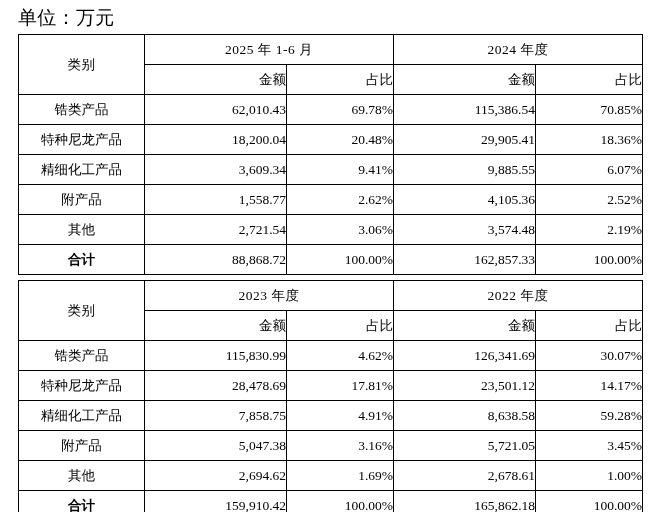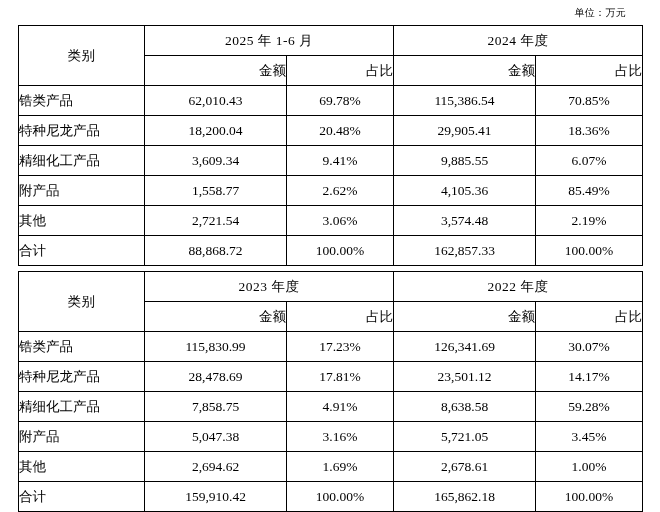--- a/index.html
+++ b/index.html
@@ -15,22 +15,21 @@
     overflow: hidden;
   }
   .page {
     position: relative;
     width: 660px;
     height: 512px;
     box-sizing: border-box;
     padding: 0 18px;
   }
   .unit-line {
-    text-align: right;
-    font-size: 10px;
+    font-size: 19px;
     line-height: 1;
     padding: 8px 16px 7px 0;
     letter-spacing: 0.3px;
   }
   table.fin {
     border-collapse: collapse;
     width: 624px;
     margin: 0 auto;
     table-layout: fixed;
   }
@@ -50,31 +49,31 @@
   .hdr {
     text-align: center;
     font-weight: bold;
     letter-spacing: 0.5px;
   }
   .hdr-sub {
     text-align: right;
     font-weight: bold;
   }
   .cat {
-    text-align: left;
+    text-align: center;
   }
   .num {
-    text-align: center;
+    text-align: right;
     padding-right: 12px;
     margin-left: 18px;
   }
   .total td {
     font-weight: bold;
   }
-  .total .cat { font-weight: normal; }
+  .total .cat { font-weight: bold; }
 </style>
 </head>
 <body>
 
 <div class="page">
 
   <div class="unit-line">单位：万元</div>
 
   <table class="fin">
     <colgroup>
@@ -116,21 +115,21 @@
         <td class="num">3,609.34</td>
         <td class="num">9.41%</td>
         <td class="num">9,885.55</td>
         <td class="num">6.07%</td>
       </tr>
       <tr>
         <td class="cat">附产品</td>
         <td class="num">1,558.77</td>
         <td class="num">2.62%</td>
         <td class="num">4,105.36</td>
-        <td class="num">85.49%</td>
+        <td class="num">2.52%</td>
       </tr>
       <tr>
         <td class="cat">其他</td>
         <td class="num">2,721.54</td>
         <td class="num">3.06%</td>
         <td class="num">3,574.48</td>
         <td class="num">2.19%</td>
       </tr>
       <tr class="total">
         <td class="cat">合计</td>
@@ -159,21 +158,21 @@
       <tr>
         <td class="hdr-sub">金额</td>
         <td class="hdr-sub">占比</td>
         <td class="hdr-sub">金额</td>
         <td class="hdr-sub">占比</td>
       </tr>
 
       <tr>
         <td class="cat">锆类产品</td>
         <td class="num">115,830.99</td>
-        <td class="num">17.23%</td>
+        <td class="num">4.62%</td>
         <td class="num">126,341.69</td>
         <td class="num">30.07%</td>
       </tr>
       <tr>
         <td class="cat">特种尼龙产品</td>
         <td class="num">28,478.69</td>
         <td class="num">17.81%</td>
         <td class="num">23,501.12</td>
         <td class="num">14.17%</td>
       </tr>

